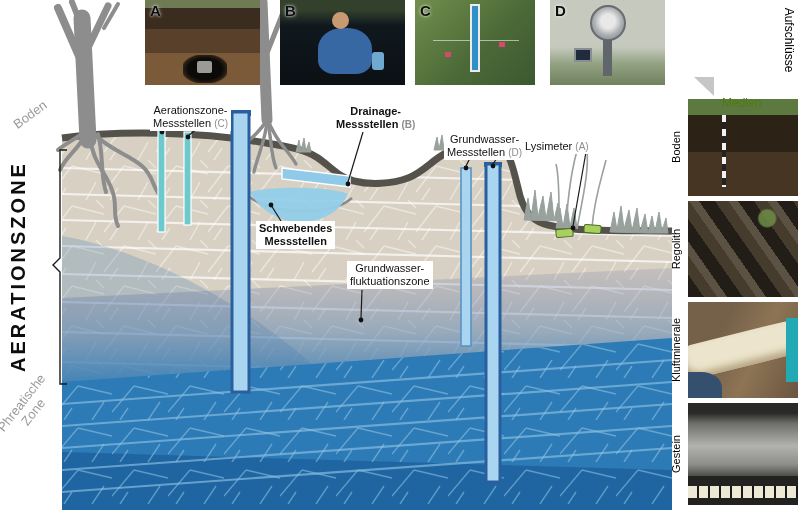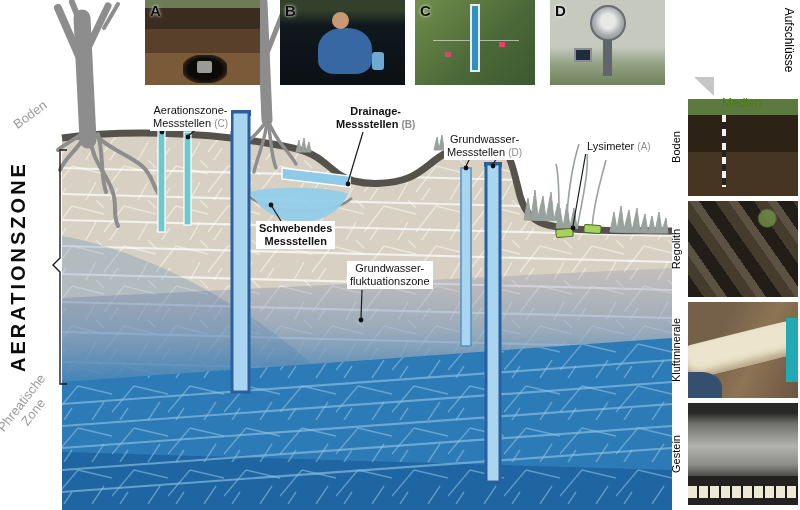--- a/index.html
+++ b/index.html
@@ -10,21 +10,21 @@
   
   .dlabel { position:absolute; background:#fff; color:#111; font-size:11px; line-height:1.2;
             text-align:center; padding:1px 3px; white-space:nowrap; z-index:6; }
   .ref { color:#8d8d8d; font-size:10px; }
 
   #lbl-aeration   { left:150px; top:87px;margin-top:16px;  }
   #lbl-drainage   { left:333px; top:104px;font-weight:bold; }
   #lbl-perched    { left:256px; top:221px;font-weight:bold; }
   #lbl-fluct      { left:347px; top:261px; }
   #lbl-gw         { left:444px; top:132px; }
-  #lbl-lysimeter  { left:584px; top:139px;text-align:center; }
+  #lbl-lysimeter  { left:522px; top:139px;text-align:center; }
 
   
   .rot { position:absolute; z-index:6; }
   #main-title { left:-102px; top:255px; width:240px; text-align:center;
                 transform:rotate(-90deg); transform-origin:center;
                 font-size:20px; font-weight:600; letter-spacing:3px; color:#0d0d0d; }
   #lbl-boden-zone { left:-5px; top:107px; width:70px; text-align:center;
                 transform:rotate(-36deg); transform-origin:center;
                 font-size:13px; color:#9b9b9b; }
   #lbl-phreatic { left:-32px; top:393px; width:120px; text-align:center;

